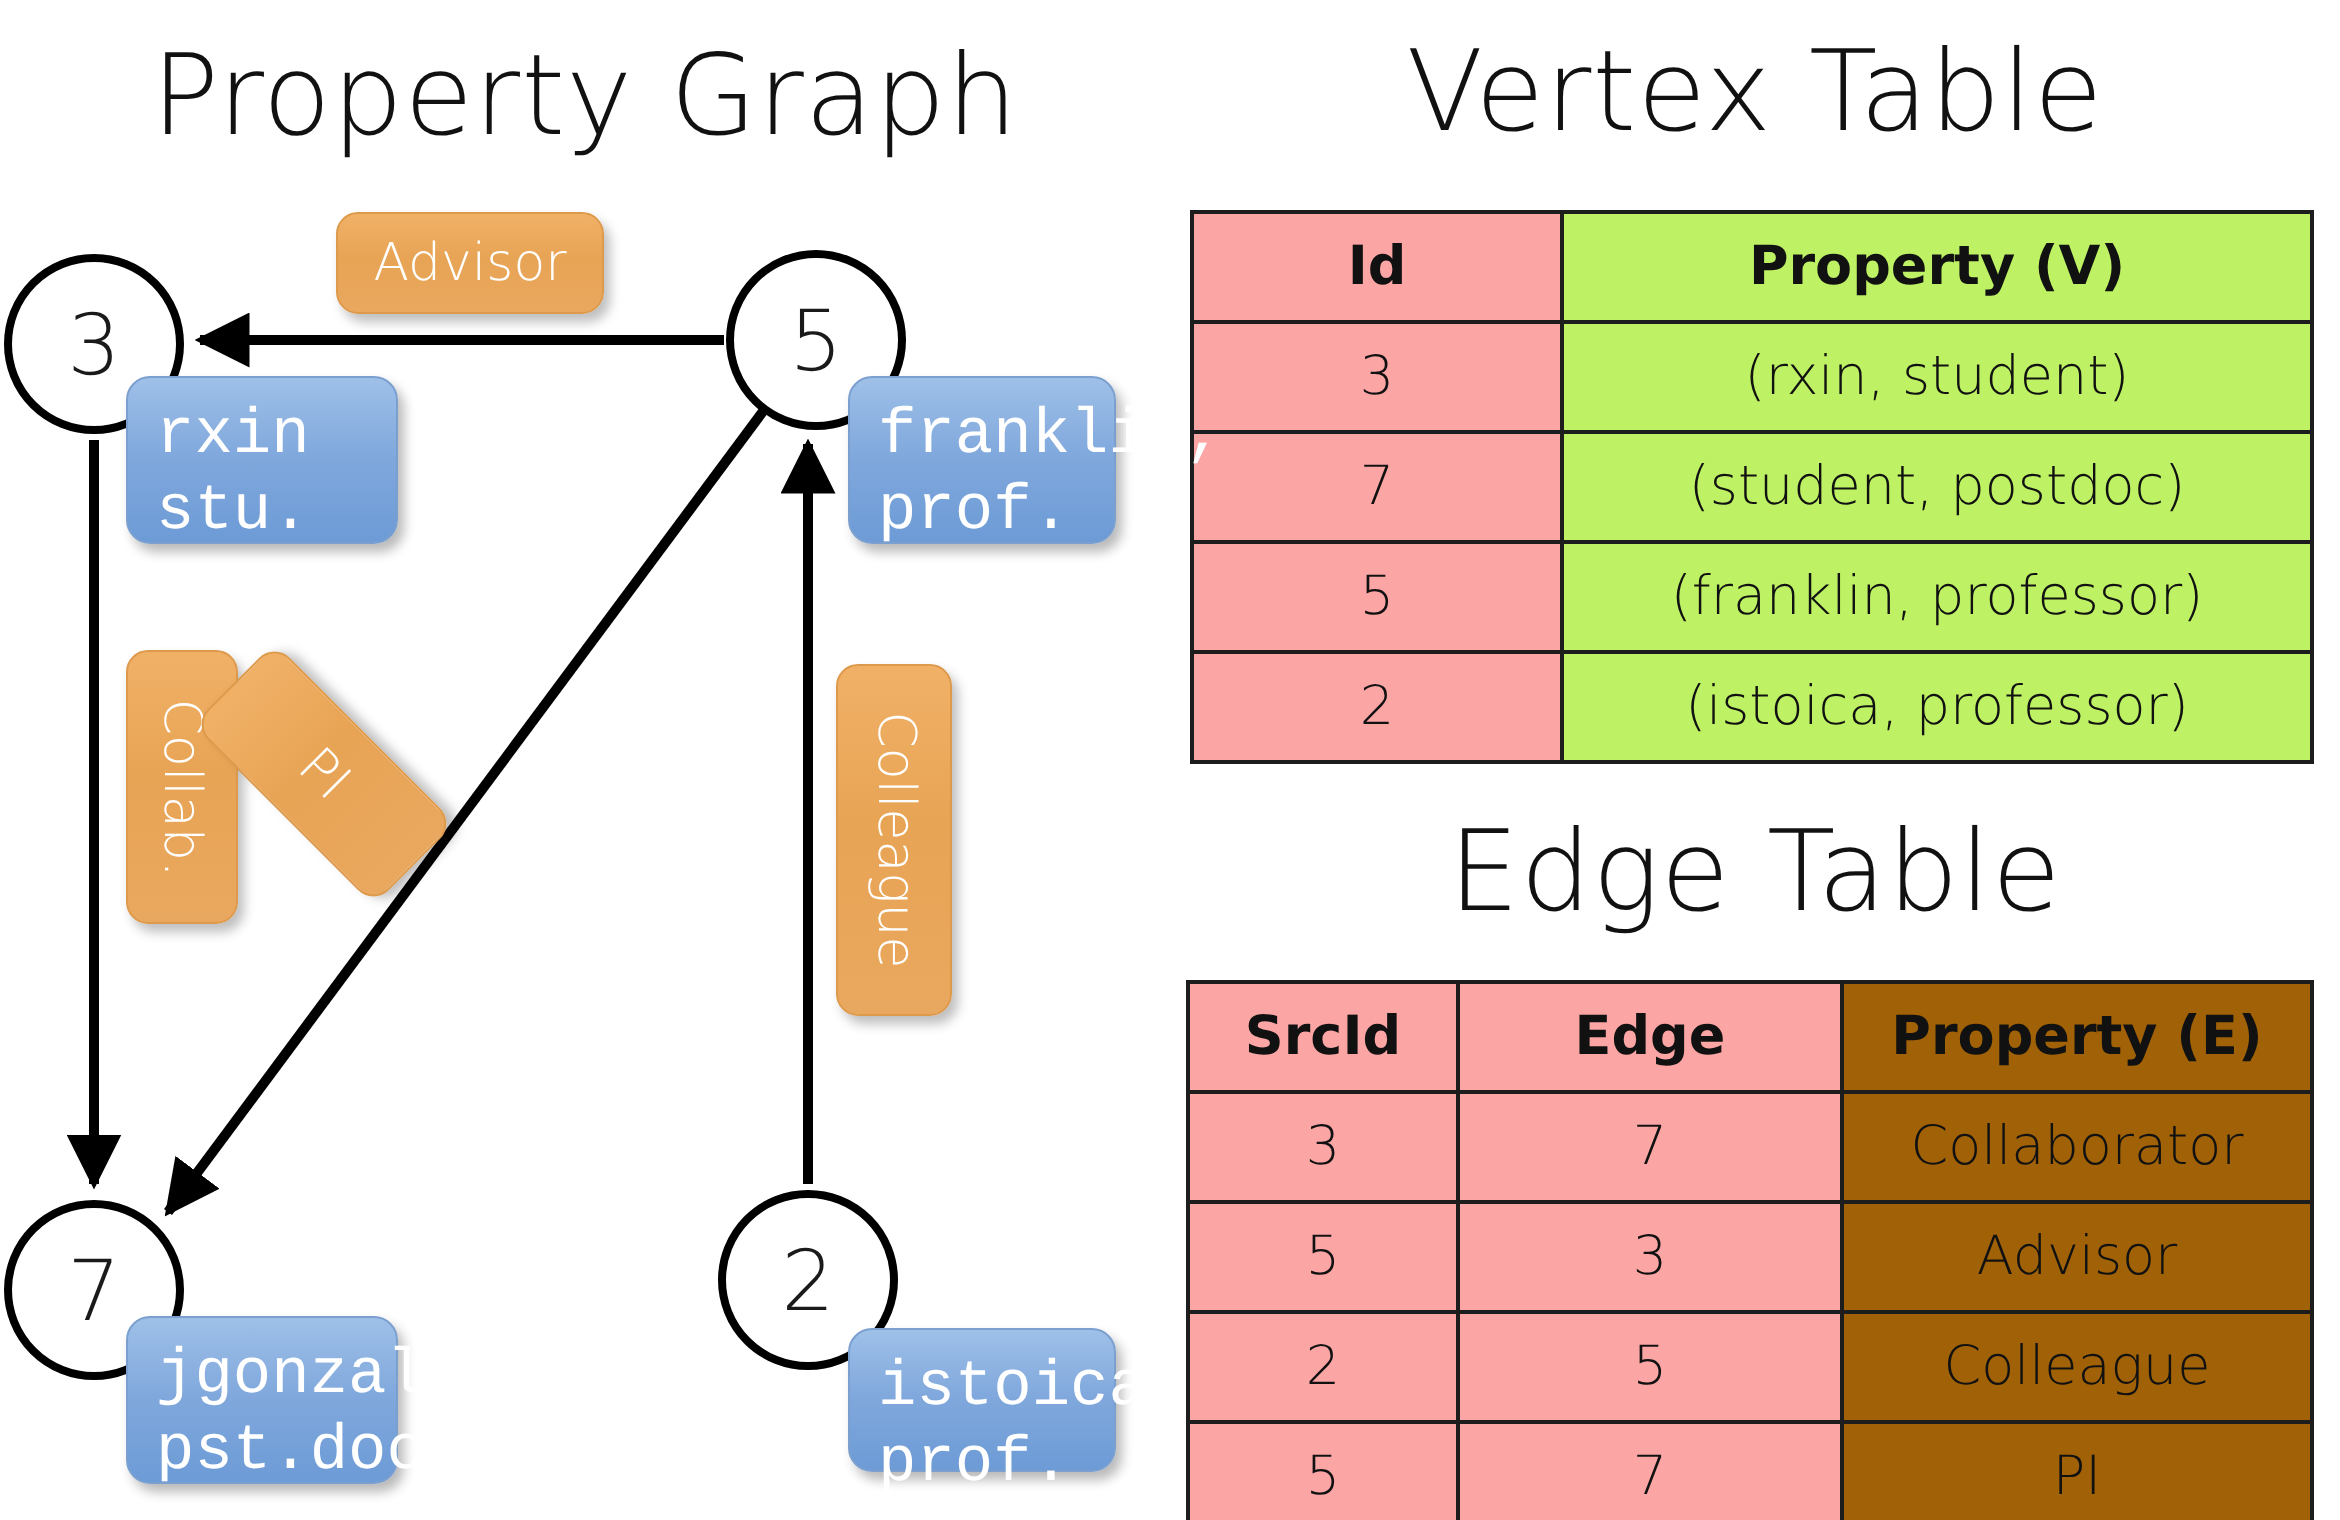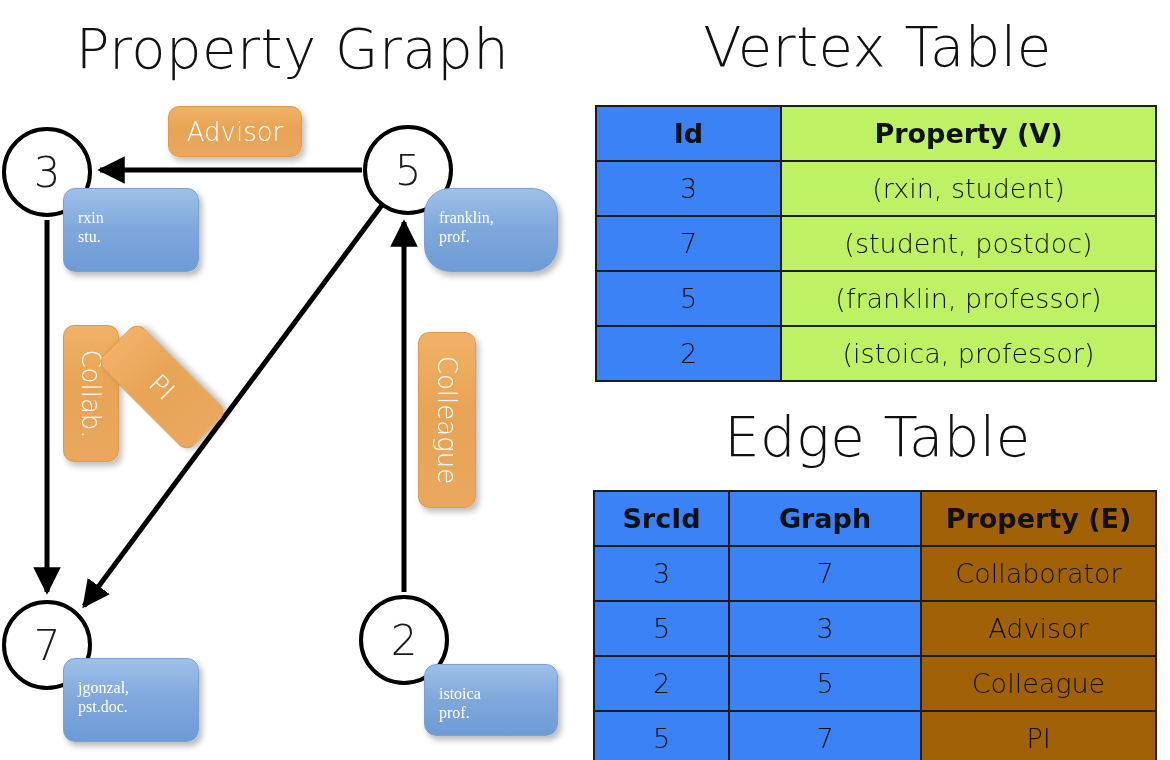--- a/index.html
+++ b/index.html
@@ -54,30 +54,30 @@
   #node-2 { left: 359px; top: 595px; }
 
   
   .prop-box {
     position: absolute;
     border-radius: 12px;
     background: linear-gradient(to bottom, #9ec0e8 0%, #7fa7dc 50%, #6d9bd6 100%);
     border: 1px solid #7ba0d0;
     box-shadow: 3px 4px 6px rgba(0,0,0,0.28);
     color: #ffffff;
-    font-family: Liberation Serif, serif;
-    font-weight: 300;
-    font-size: 16px;
+    font-family: Liberation Mono, monospace;
+    font-weight: 300;
+    font-size: 32px;
     line-height: 1.18;
-    padding: 20px 0 10px 14px;
+    padding: 10px 0 10px 14px;
     box-sizing: border-box;
     z-index: 4;
   }
   #prop-rxin     { left: 63px;  top: 188px; width: 136px; height: 84px; }
-  #prop-franklin { left: 424px; top: 188px; width: 134px; height: 84px; border-radius: 26px; }
+  #prop-franklin { left: 424px; top: 188px; width: 134px; height: 84px; }
   #prop-jgonzal  { left: 63px;  top: 658px; width: 136px; height: 84px; }
   #prop-istoica  { left: 424px; top: 664px; width: 134px; height: 72px; }
 
   
   .edge-label {
     position: absolute;
     border-radius: 11px;
     background: linear-gradient(to bottom, #f0b167 0%, #e8a455 45%, #e9a85f 100%);
     border: 1px solid #dd9a4c;
     box-shadow: 3px 4px 6px rgba(0,0,0,0.26);
@@ -112,21 +112,21 @@
     font-size: 27px;
     color: #111;
     padding: 0;
   }
   table.grid th { font-weight: 700; font-size: 27px; }
 
   #vertex-table { left: 595px; top: 105px; width: 562px; }
   #vertex-table col.c-id { width: 185px; }
   #vertex-table td, #vertex-table th { height: 53px; }
   .cell-blue   { background: #bef264; }
-  .cell-white  { background: #3b82f6; }
+  .cell-white  { background: #fca5a5; }
 
   #edge-table { left: 593px; top: 490px; width: 564px; }
   #edge-table col.c-src { width: 135px; }
   #edge-table col.c-dst { width: 192px; }
   #edge-table td, #edge-table th { height: 53px; margin-left: 11px; }
   .cell-orange { background: #a16207; }
 </style>
 </head>
 <body>
 
@@ -231,21 +231,21 @@
 
 <table class="grid" id="edge-table">
   <colgroup>
       <col class="c-src">
       <col class="c-dst">
       <col>
     </colgroup>
   <thead>
     <tr>
       <th class="cell-white">SrcId</th>
-      <th class="cell-white">Graph</th>
+      <th class="cell-white">Edge</th>
       <th class="cell-orange">Property (E)</th>
     </tr>
   </thead>
   <tbody>
     <tr>
       <td class="cell-white">3</td>
       <td class="cell-white">7</td>
       <td class="cell-orange">Collaborator</td>
     </tr>
     <tr>

